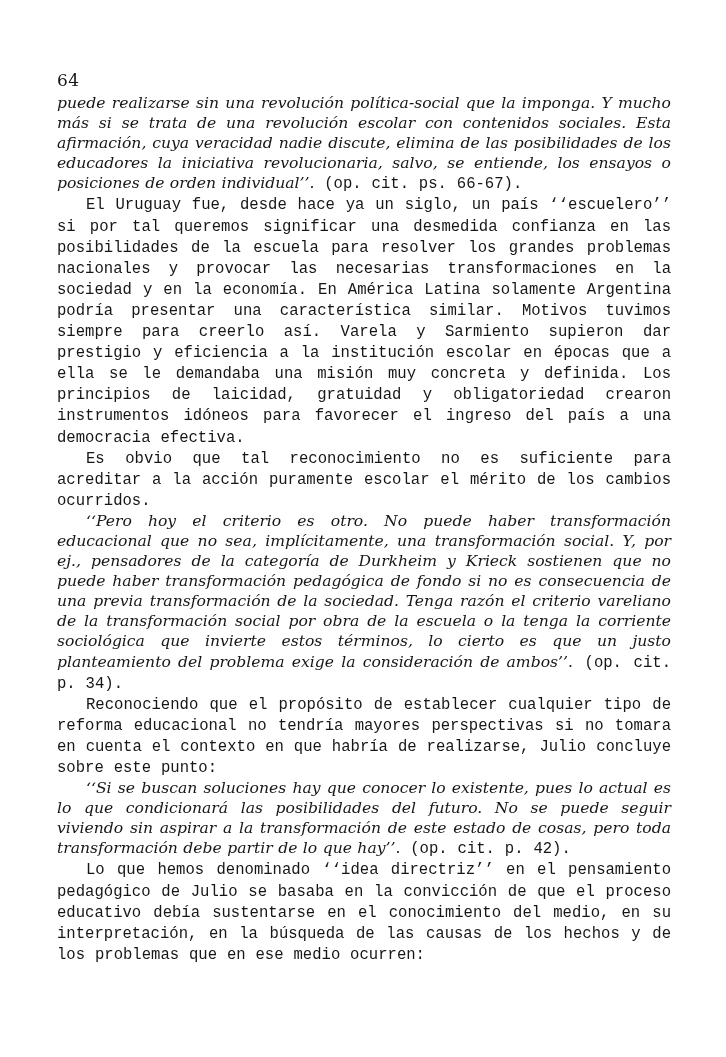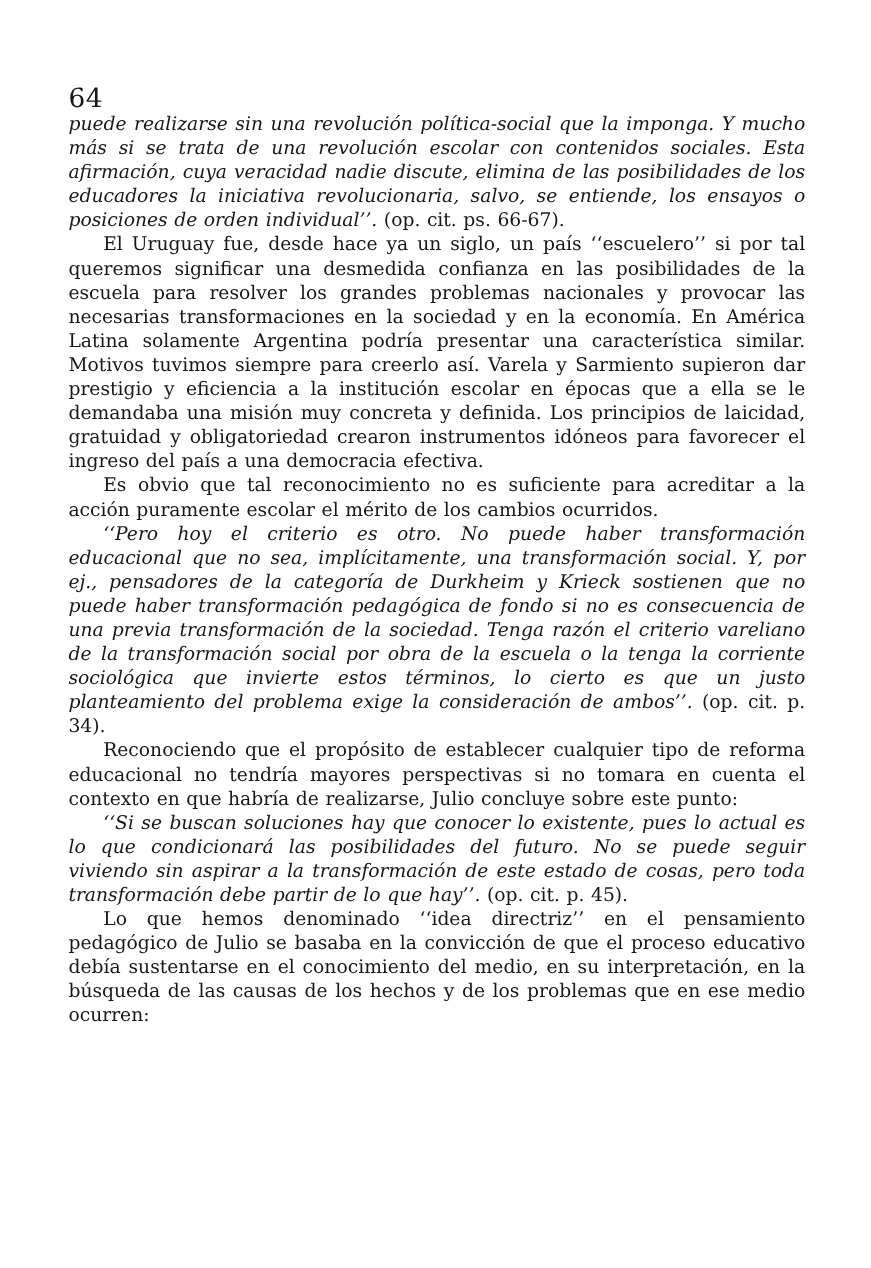--- a/index.html
+++ b/index.html
@@ -14,21 +14,21 @@
     margin: 0 auto;
     background: #ffffff;
     color: #161616;
     font-family: "DejaVu Serif", "Liberation Serif", serif;
     overflow: hidden;
   }
   .page-number {
     position: absolute;
     left: 57px;
     top: 70px;
-    font-size: 22px;
+    font-size: 17px;
     font-weight: 400;
     letter-spacing: 0.5px;
   }
   .text-block {
     position: absolute;
     left: 57px;
     top: 93px;
     width: 614px;
     font-size: 15.6px;
     line-height: 20.1px;
@@ -41,29 +41,30 @@
   }
   p.para.indent {
     text-indent: 29px;
   }
   .seg-italic {
     font-style: italic;
     margin-top: 20px;
   }
   .seg-roman {
     font-style: normal;
+    font-family: Liberation Mono, monospace;
   }
 </style>
 </head>
 <body>
 
 <div class="page">
   <div class="page-number">64</div>
   <div class="text-block">
       <p class="para"><span class="seg-italic">puede realizarse sin una revolución política-social que la imponga. Y mucho más si se trata de una revolución escolar con contenidos sociales. Esta afirmación, cuya veracidad nadie discute, elimina de las posibilidades de los educadores la iniciativa revolucionaria, salvo, se entiende, los ensayos o posiciones de orden individual’’.</span><span class="seg-roman"> (op. cit. ps. 66-67).</span></p>
       <p class="para indent"><span class="seg-roman">El Uruguay fue, desde hace ya un siglo, un país ‘‘escuelero’’ si por tal queremos significar una desmedida confianza en las posibilidades de la escuela para resolver los grandes problemas nacionales y provocar las necesarias transformaciones en la sociedad y en la economía. En América Latina solamente Argentina podría presentar una característica similar. Motivos tuvimos siempre para creerlo así. Varela y Sarmiento supieron dar prestigio y eficiencia a la institución escolar en épocas que a ella se le demandaba una misión muy concreta y definida. Los principios de laicidad, gratuidad y obligatoriedad crearon instrumentos idóneos para favorecer el ingreso del país a una democracia efectiva.</span></p>
       <p class="para indent"><span class="seg-roman">Es obvio que tal reconocimiento no es suficiente para acreditar a la acción puramente escolar el mérito de los cambios ocurridos.</span></p>
       <p class="para indent"><span class="seg-italic">‘‘Pero hoy el criterio es otro. No puede haber transformación educacional que no sea, implícitamente, una transformación social. Y, por ej., pensadores de la categoría de Durkheim y Krieck sostienen que no puede haber transformación pedagógica de fondo si no es consecuencia de una previa transformación de la sociedad. Tenga razón el criterio vareliano de la transformación social por obra de la escuela o la tenga la corriente sociológica que invierte estos términos, lo cierto es que un justo planteamiento del problema exige la consideración de ambos’’.</span><span class="seg-roman"> (op. cit. p. 34).</span></p>
       <p class="para indent"><span class="seg-roman">Reconociendo que el propósito de establecer cualquier tipo de reforma educacional no tendría mayores perspectivas si no tomara en cuenta el contexto en que habría de realizarse, Julio concluye sobre este punto:</span></p>
-      <p class="para indent"><span class="seg-italic">‘‘Si se buscan soluciones hay que conocer lo existente, pues lo actual es lo que condicionará las posibilidades del futuro. No se puede seguir viviendo sin aspirar a la transformación de este estado de cosas, pero toda transformación debe partir de lo que hay’’.</span><span class="seg-roman"> (op. cit. p. 45).</span></p>
+      <p class="para indent"><span class="seg-italic">‘‘Si se buscan soluciones hay que conocer lo existente, pues lo actual es lo que condicionará las posibilidades del futuro. No se puede seguir viviendo sin aspirar a la transformación de este estado de cosas, pero toda transformación debe partir de lo que hay’’.</span><span class="seg-roman"> (op. cit. p. 42).</span></p>
       <p class="para indent"><span class="seg-roman">Lo que hemos denominado ‘‘idea directriz’’ en el pensamiento pedagógico de Julio se basaba en la convicción de que el proceso educativo debía sustentarse en el conocimiento del medio, en su interpretación, en la búsqueda de las causas de los hechos y de los problemas que en ese medio ocurren:</span></p>
     </div>
 </div>
 
 </body></html>

